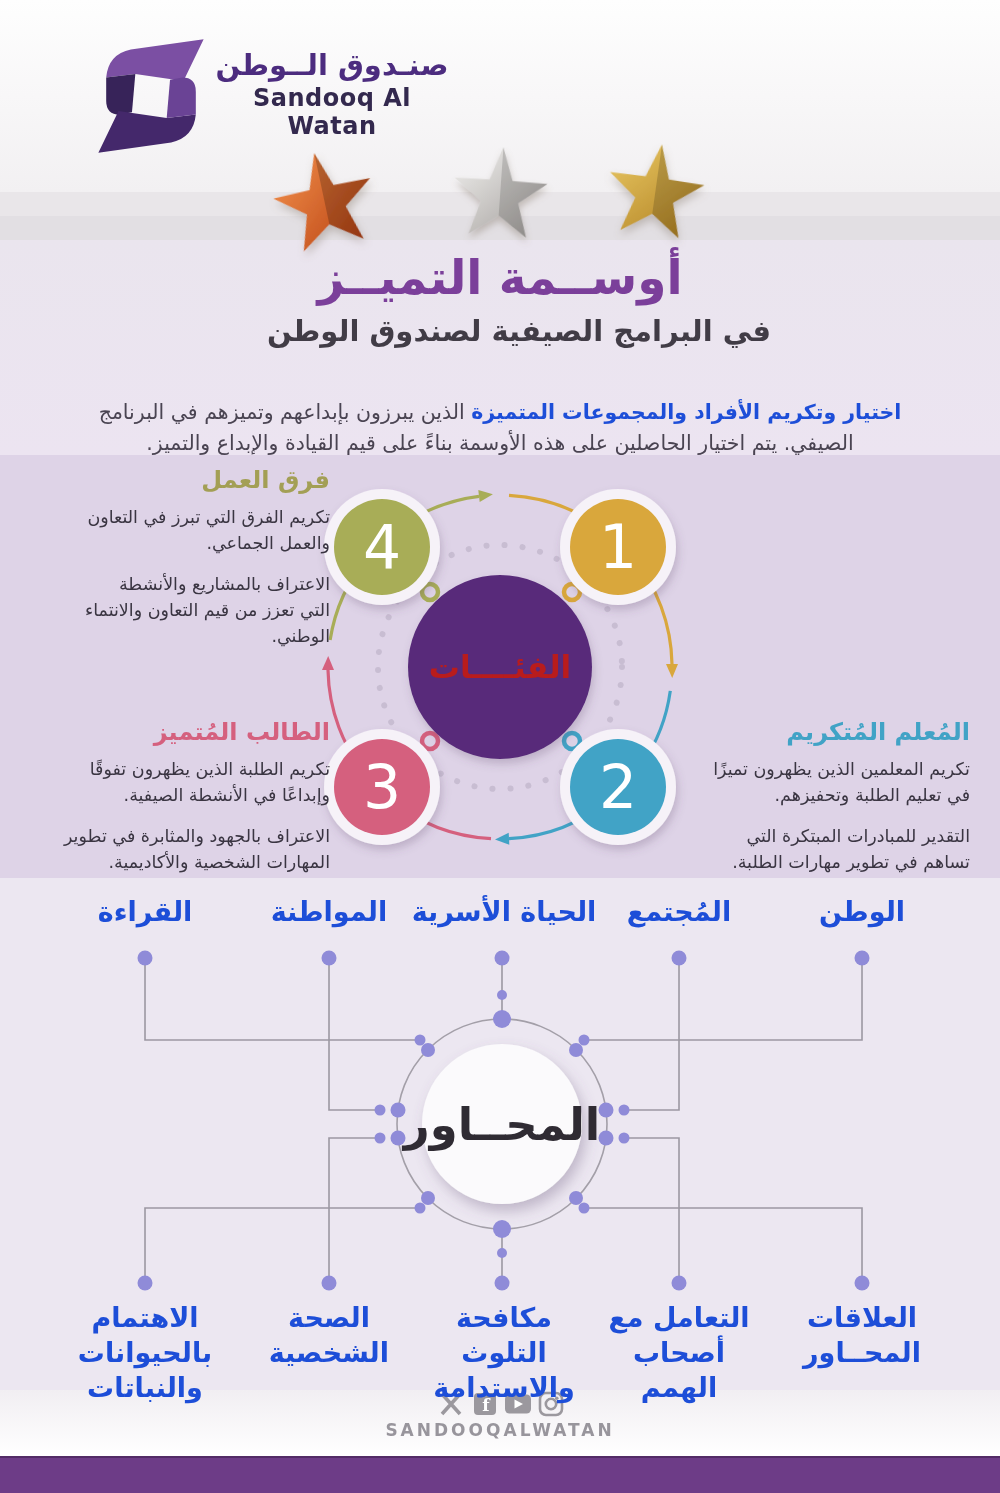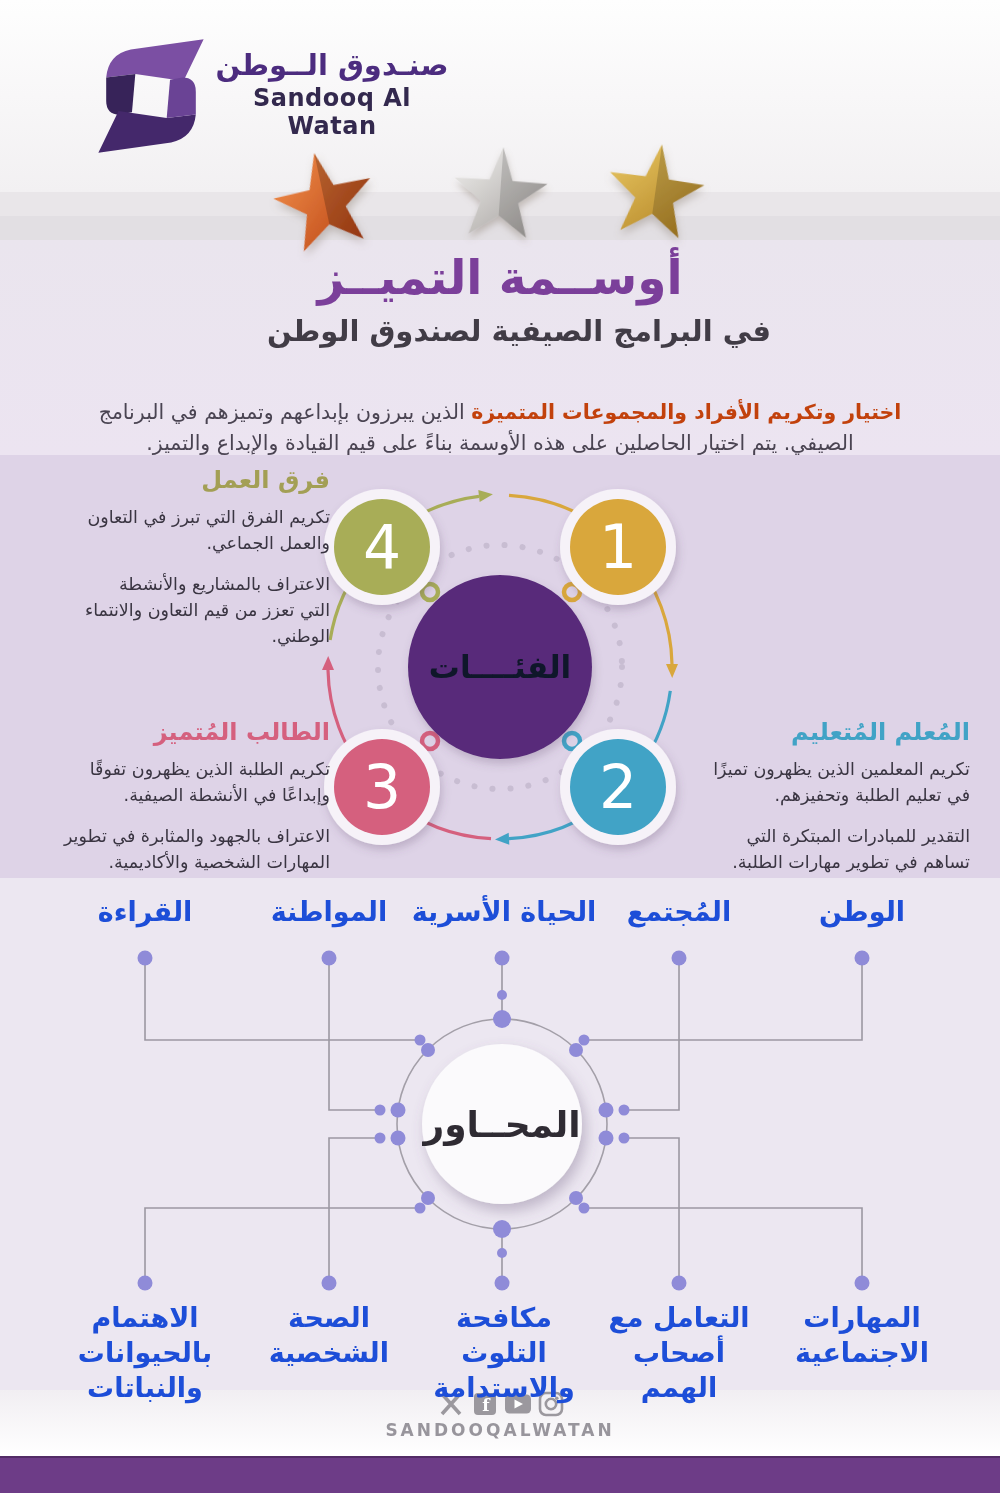--- a/index.html
+++ b/index.html
@@ -18,32 +18,32 @@
   .abs{position:absolute;}
   .logo-text{left:212px;top:50px;width:240px;text-align:center;}
   .logo-ar{direction:rtl;font-size:29px;font-weight:bold;color:#4c2c7f;line-height:1.1;}
   .logo-en{font-size:24px;font-weight:bold;color:#33294e;letter-spacing:.5px;margin-top:2px;}
   .title-main{left:0;top:250px;width:1000px;text-align:center;direction:rtl;
               font-size:47px;font-weight:bold;color:#7b3f9a;}
   .title-sub{left:0;top:314px;width:1000px;text-align:center;direction:rtl;
              font-size:29px;font-weight:bold;color:#413c46;padding-left:19px;}
   .intro{left:85px;top:376px;width:830px;text-align:center;direction:rtl;
          font-size:20.5px;line-height:1.55;color:#4a4452;}
-  .intro .lead{font-weight:bold;color:#c2410c;}
+  .intro .lead{font-weight:bold;color:#1d4ed8;}
   .cat{position:absolute;direction:rtl;text-align:right;}
   .cat h3{margin:0 0 10px 0;font-size:24px;font-weight:bold;}
   .cat p{margin:0 0 14px 0;font-size:17.5px;line-height:1.5;color:#3a3542;}
   .c1{color:#dfa54a;} .c2{color:#41a3c6;} .c3{color:#d5607e;} .c4{color:#a39f55;}
   .cat-school{top:466px;right:30px;width:260px;}
   .cat-teacher{top:718px;right:30px;width:260px;}
   .cat-team{top:466px;left:38px;width:292px;}
   .cat-student{top:718px;left:38px;width:292px;}
   .center-label{display:flex;align-items:center;justify-content:center;direction:rtl;font-weight:bold;}
-  .lbl-categories{left:408px;top:575px;width:184px;height:184px;color:#0f172a;font-size:31px;}
-  .lbl-axes{left:422px;top:1044px;width:160px;height:160px;color:#2f2b33;font-size:36px;}
+  .lbl-categories{left:408px;top:575px;width:184px;height:184px;color:#b91c1c;font-size:31px;}
+  .lbl-axes{left:422px;top:1044px;width:160px;height:160px;color:#2f2b33;font-size:45px;}
   .axis-label{position:absolute;direction:rtl;text-align:center;font-weight:bold;
               font-size:27px;line-height:1.3;color:#1d4ed8;}
   .handle{left:0;top:1420px;width:1000px;text-align:center;font-size:17px;font-weight:bold;
           letter-spacing:3px;color:#98959c;}
 </style>
 </head>
 <body>
 
 <div class="page">
 
@@ -232,21 +232,21 @@
     <div class="logo-ar">صنـدوق الــوطن</div>
     <div class="logo-en">Sandooq Al Watan</div>
   </div>
 
   <div class="abs title-main">أوســمة التميــز</div>
   <div class="abs title-sub">في البرامج الصيفية لصندوق الوطن</div>
 
   <p class="abs intro"><span class="lead">اختيار وتكريم الأفراد والمجموعات المتميزة</span><span> الذين يبرزون بإبداعهم وتميزهم في البرنامج الصيفي. يتم اختيار الحاصلين على هذه الأوسمة بناءً على قيم القيادة والإبداع والتميز.</span></p>
 
   <div class="cat cat-teacher">
-    <h3 class="c2">المُعلم المُتعليم</h3>
+    <h3 class="c2">المُعلم المُتكريم</h3>
     <p>تكريم المعلمين الذين يظهرون تميزًا في تعليم الطلبة وتحفيزهم.</p>
     <p>التقدير للمبادرات المبتكرة التي تساهم في تطوير مهارات الطلبة.</p>
   </div>
   <div class="cat cat-team">
     <h3 class="c4">فرق العمل</h3>
     <p>تكريم الفرق التي تبرز في التعاون والعمل الجماعي.</p>
     <p style="width:245px;margin:0;">الاعتراف بالمشاريع والأنشطة التي تعزز من قيم التعاون والانتماء الوطني.</p>
   </div>
   <div class="cat cat-student">
     <h3 class="c3">الطالب المُتميز</h3>
@@ -256,20 +256,20 @@
 
   <div class="abs center-label lbl-categories">الفئــــات</div>
   <div class="abs center-label lbl-axes">المحــاور</div>
 
   <div class="axis-label" style="left:762px;top:894px;width:200px;">الوطن</div>
   <div class="axis-label" style="left:579px;top:894px;width:200px;">المُجتمع</div>
   <div class="axis-label" style="left:404px;top:894px;width:200px;">الحياة الأسرية</div>
   <div class="axis-label" style="left:229px;top:894px;width:200px;">المواطنة</div>
   <div class="axis-label" style="left:45px;top:894px;width:200px;">القراءة</div>
 
-  <div class="axis-label" style="left:787px;top:1300px;width:150px;">المهارات الاجتماعية</div>
+  <div class="axis-label" style="left:787px;top:1300px;width:150px;">العلاقات المحــاور</div>
   <div class="axis-label" style="left:599px;top:1300px;width:160px;">التعامل مع أصحاب الهمم</div>
   <div class="axis-label" style="left:409px;top:1300px;width:190px;">مكافحة التلوث والاستدامة</div>
   <div class="axis-label" style="left:269px;top:1300px;width:120px;">الصحة الشخصية</div>
   <div class="axis-label" style="left:40px;top:1300px;width:210px;">الاهتمام بالحيوانات والنباتات</div>
 
   <div class="abs handle">SANDOOQALWATAN</div>
 </div>
 
 </body></html>

